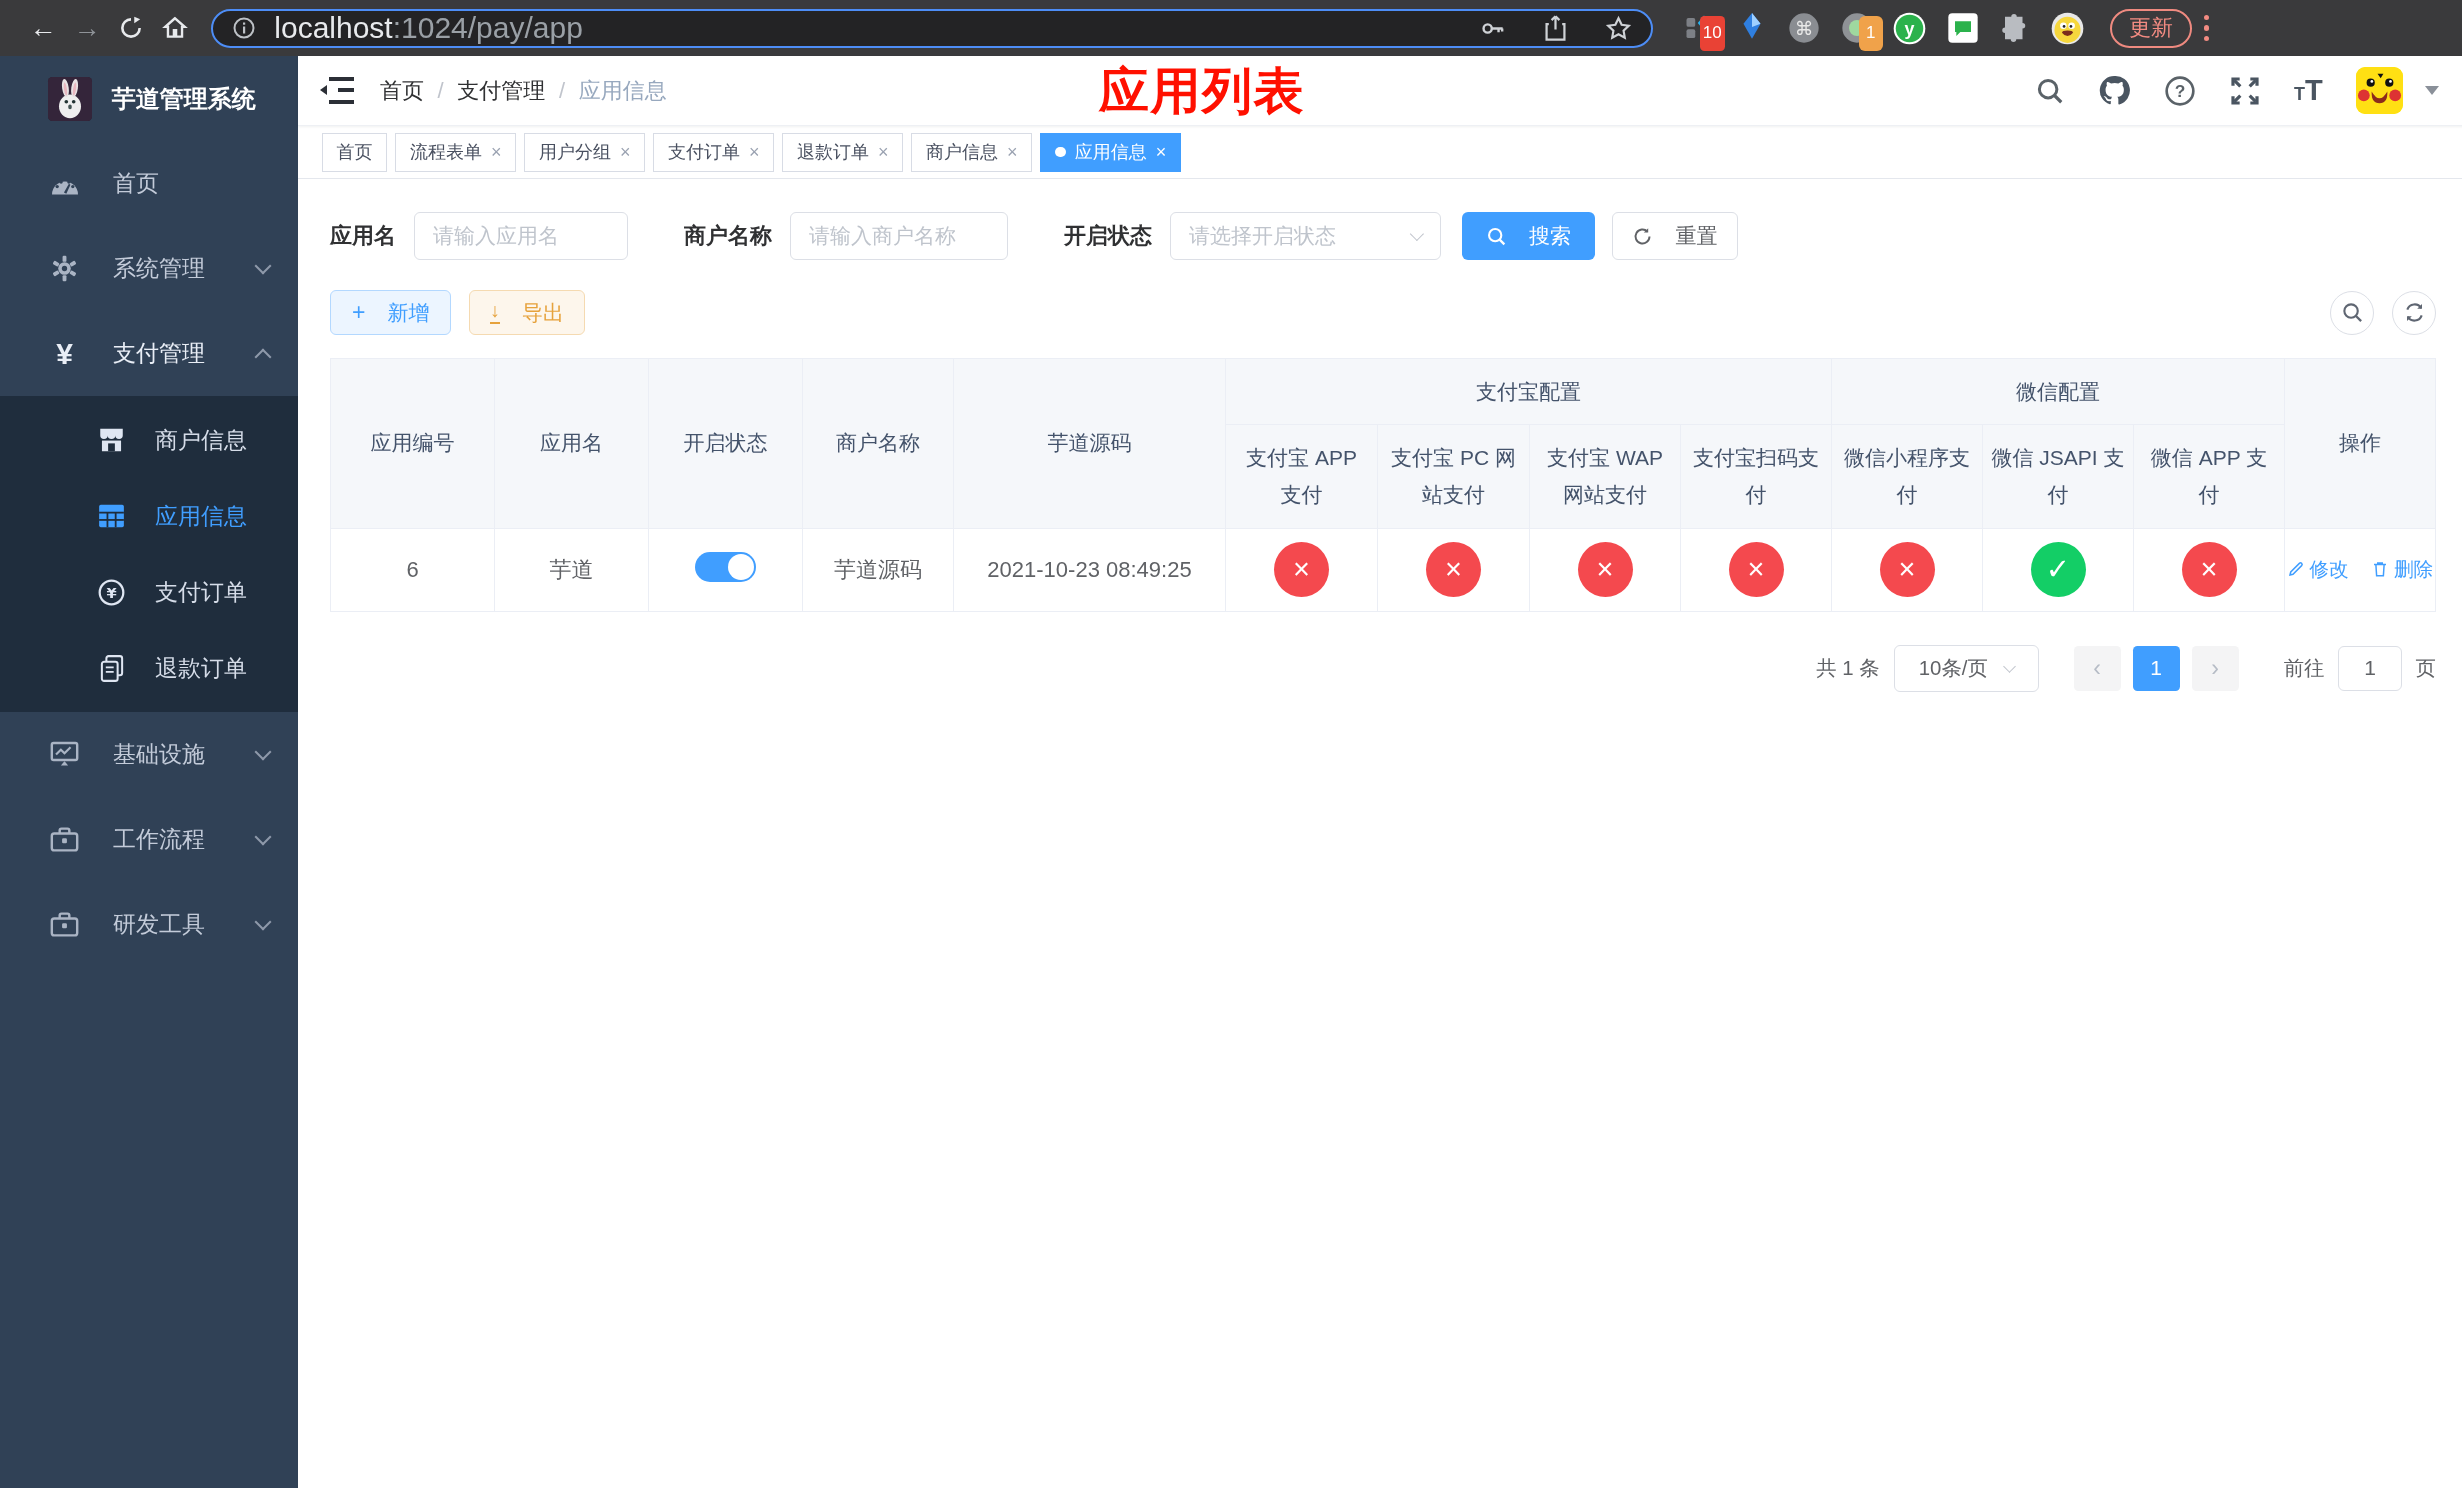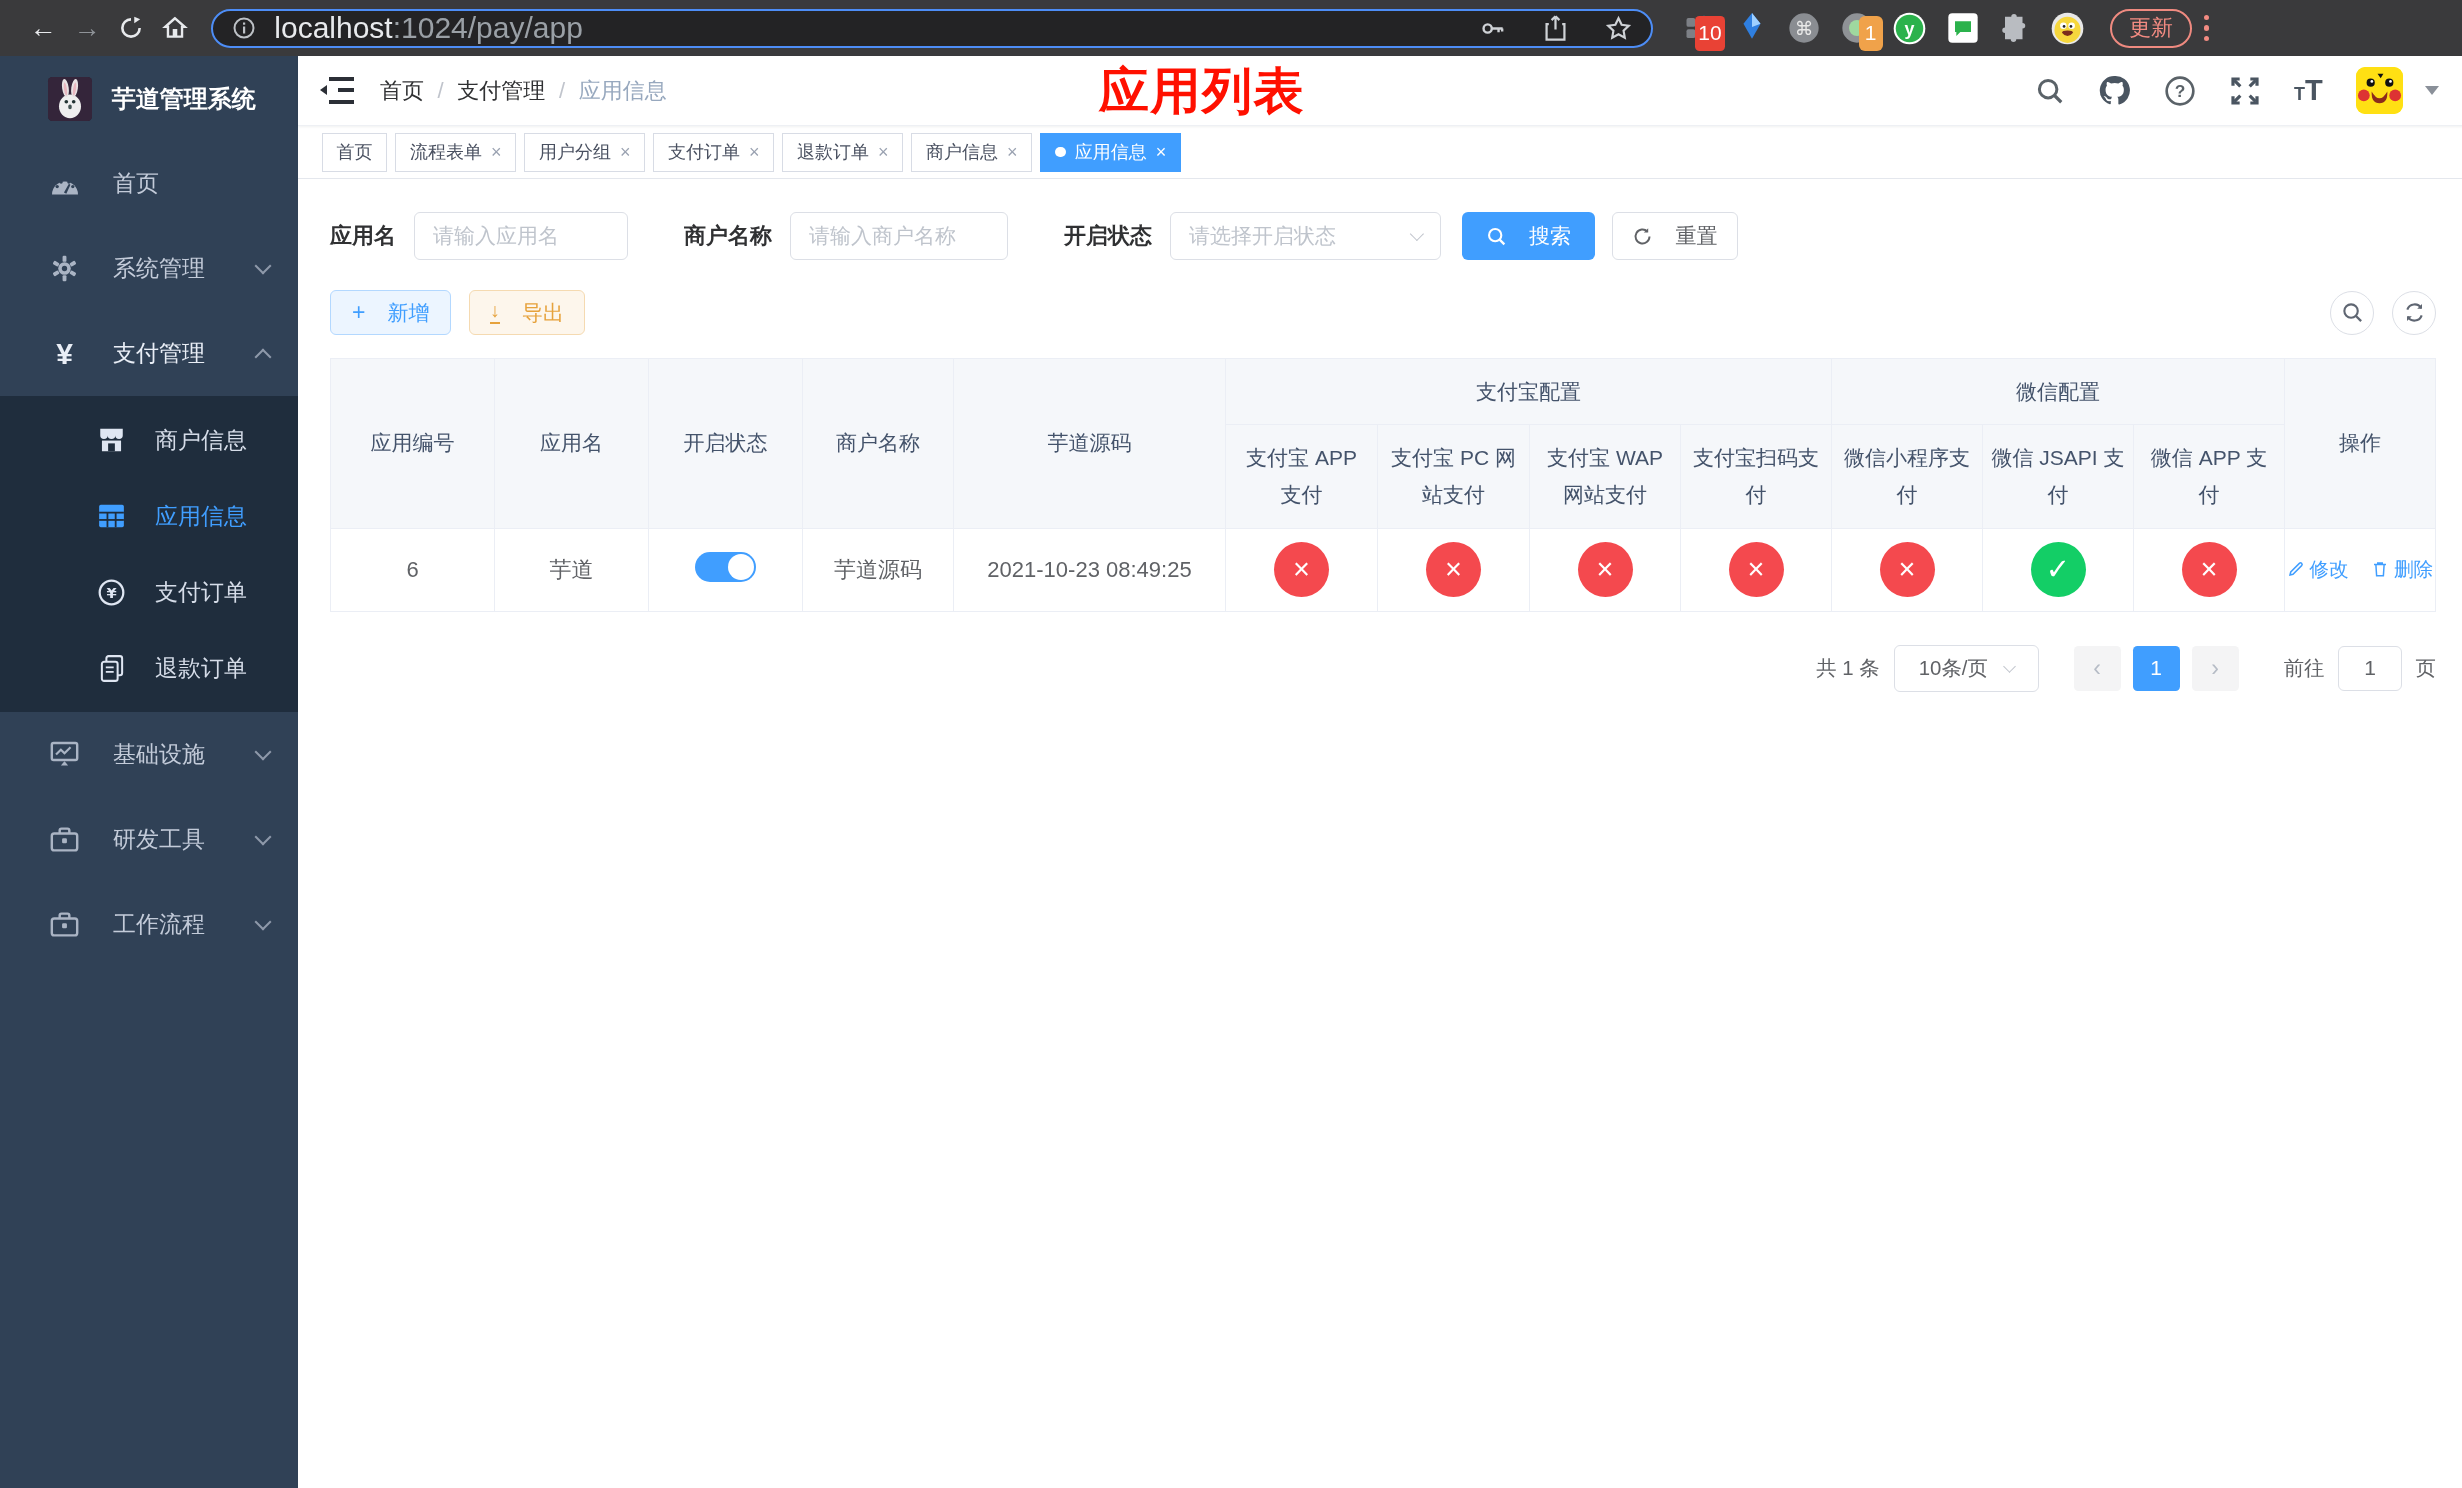--- a/index.html
+++ b/index.html
@@ -14,21 +14,21 @@
   .url-pill { flex:0 0 auto; width:1442px; height:39px; margin-left:13.6px; background:#232325;
     border:2.3px solid #4d8df6; border-radius:21px; display:flex; align-items:center; padding:0 18px; }
   .url-info { width:27px; height:27px; border-radius:50%; display:flex; align-items:center;
     justify-content:center; color:#bdc1c6; }
   .url-text { margin-left:16.7px; font-size:30px; color:#e8eaed; flex:1; white-space:nowrap; }
   .url-text .path { color:#9aa0a6; }
   .pill-icons { display:flex; align-items:center; gap:35px; color:#cfd2d6; }
   .ext-row { display:flex; align-items:center; margin-left:30px; gap:19.7px; }
   .ext { position:relative; width:33px; height:33px; display:flex; align-items:center; justify-content:center; }
   .badge { position:absolute; right:-9px; bottom:-6px; min-width:24px; height:35px; border-radius:4.5px;
-    font-size:21px; color:#fff; display:flex; align-items:center; justify-content:center; padding:0 3px; }
+    font-size:17px; color:#fff; display:flex; align-items:center; justify-content:center; padding:0 3px; }
   .badge.red{ background:#e94235; } .badge.orange{ background:#f0a24a; border-radius:6px;}
   .update-pill { margin-left:26px; height:39px; padding:0 16.7px; border:2.3px solid #ef8a80; border-radius:19.7px;
     color:#f28b82; font-size:22px; display:flex; align-items:center; }
   .kebab { margin-left:12px; display:flex; flex-direction:column; gap:5.3px; }
   .kebab i { width:5.3px; height:5.3px; border-radius:50%; background:#f28b82; }
 
   
   .app { display:flex; height:1433px; }
   .sidebar { width:298px; background:#304156; color:#c3cbd9; flex:0 0 auto; }
   .logo { height:85px; display:flex; align-items:center; padding-left:48px; gap:19.7px; }
@@ -365,32 +365,32 @@
       <span class="chev"></span>
     </div>
     <div class="menu-item">
       <span class="mi-icon">
         <svg width="29" height="27" viewBox="0 0 24 22">
             <rect x="1.5" y="6" width="21" height="14" rx="2" fill="none" stroke="#aab4c4" stroke-width="2"></rect>
             <path d="M8 6V3.5A1.5 1.5 0 0 1 9.5 2h5A1.5 1.5 0 0 1 16 3.5V6" fill="none" stroke="#aab4c4" stroke-width="2"></path>
             <rect x="10" y="10" width="4" height="4" rx="1" fill="#aab4c4"></rect>
           </svg>
       </span>
-      <span class="mi-label">研发工具</span>
+      <span class="mi-label">工作流程</span>
       <span class="chev"></span>
     </div>
     <div class="menu-item">
       <span class="mi-icon">
         <svg width="29" height="27" viewBox="0 0 24 22">
             <rect x="1.5" y="6" width="21" height="14" rx="2" fill="none" stroke="#aab4c4" stroke-width="2"></rect>
             <path d="M8 6V3.5A1.5 1.5 0 0 1 9.5 2h5A1.5 1.5 0 0 1 16 3.5V6" fill="none" stroke="#aab4c4" stroke-width="2"></path>
             <rect x="10" y="10" width="4" height="4" rx="1" fill="#aab4c4"></rect>
           </svg>
       </span>
-      <span class="mi-label">工作流程</span>
+      <span class="mi-label">研发工具</span>
       <span class="chev"></span>
     </div>
   </div>
 
   <div class="main">
 
     <div class="navbar">
       <div class="hamburger">
         <i></i>
           <i style="left:16.7px;"></i>

